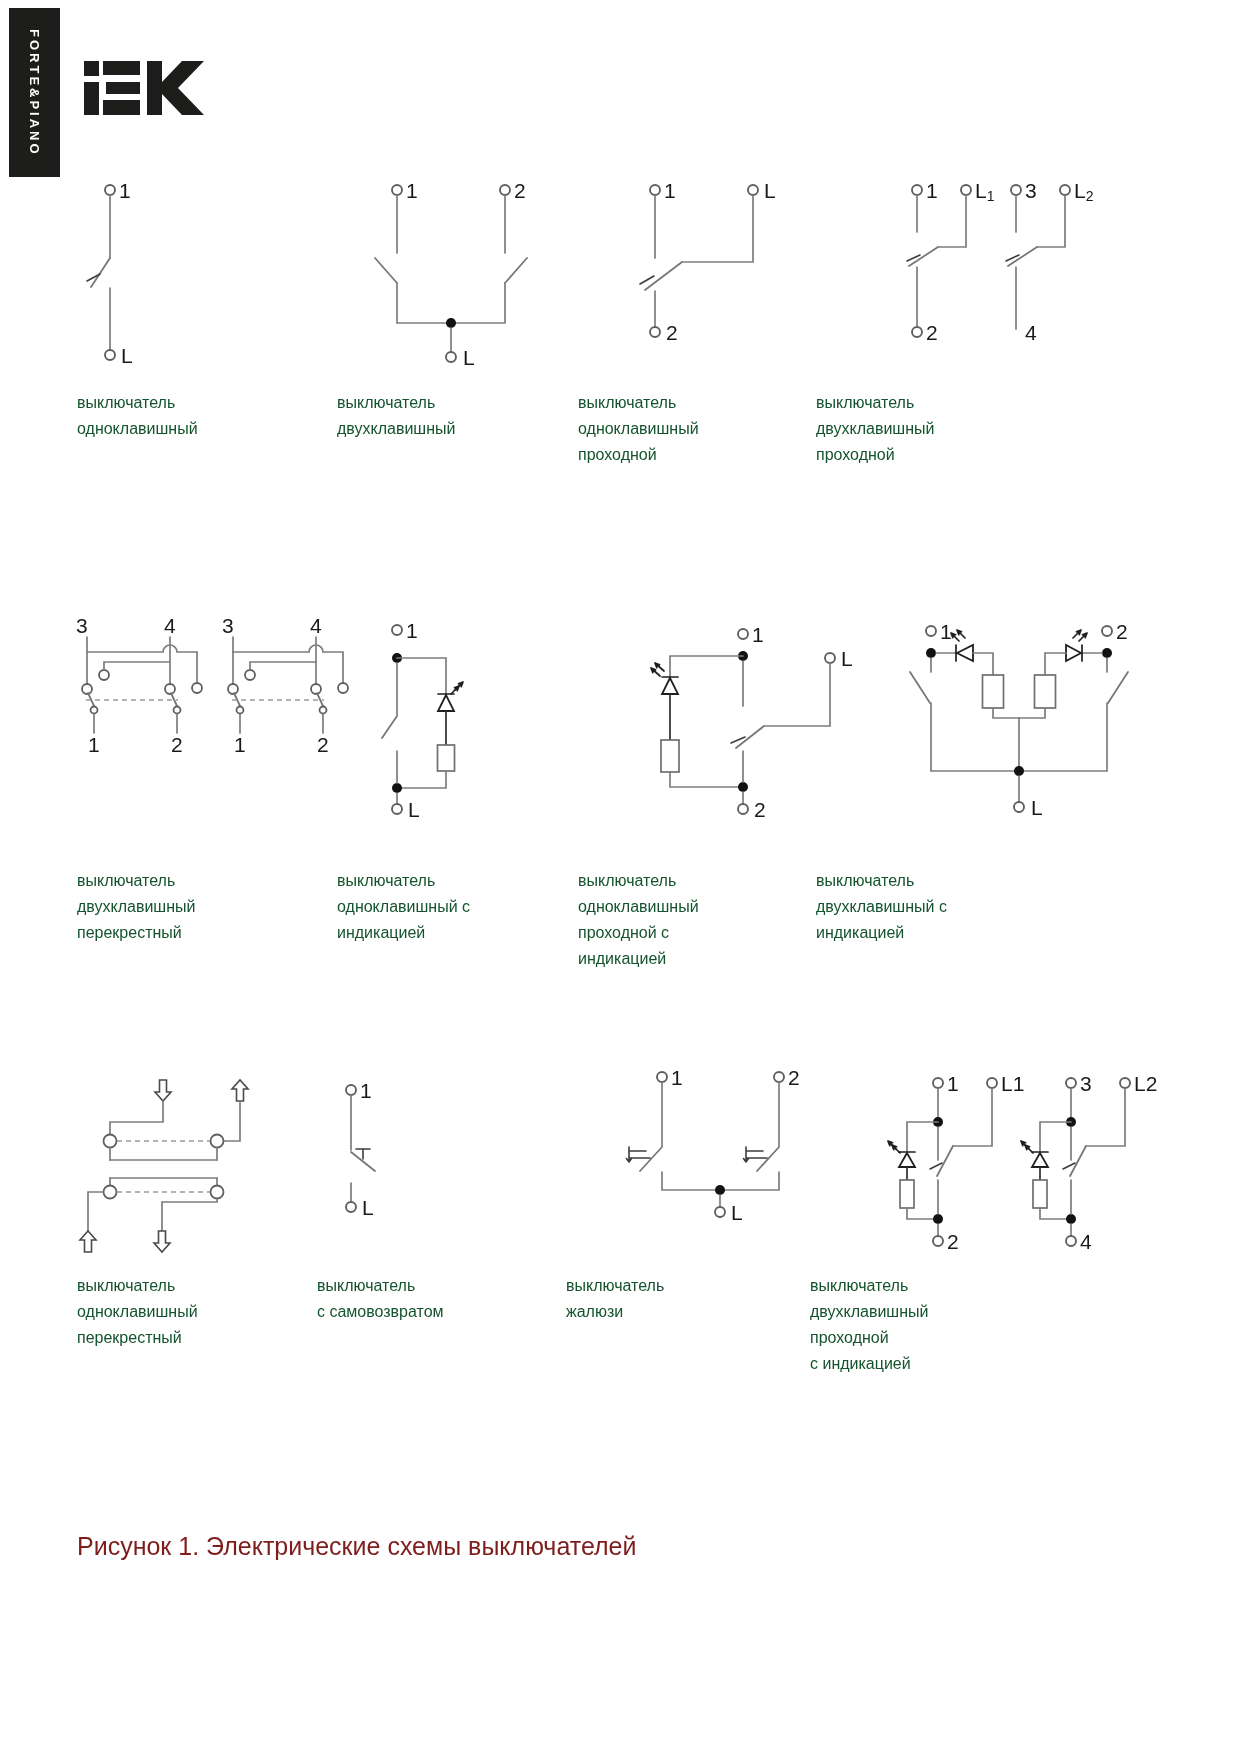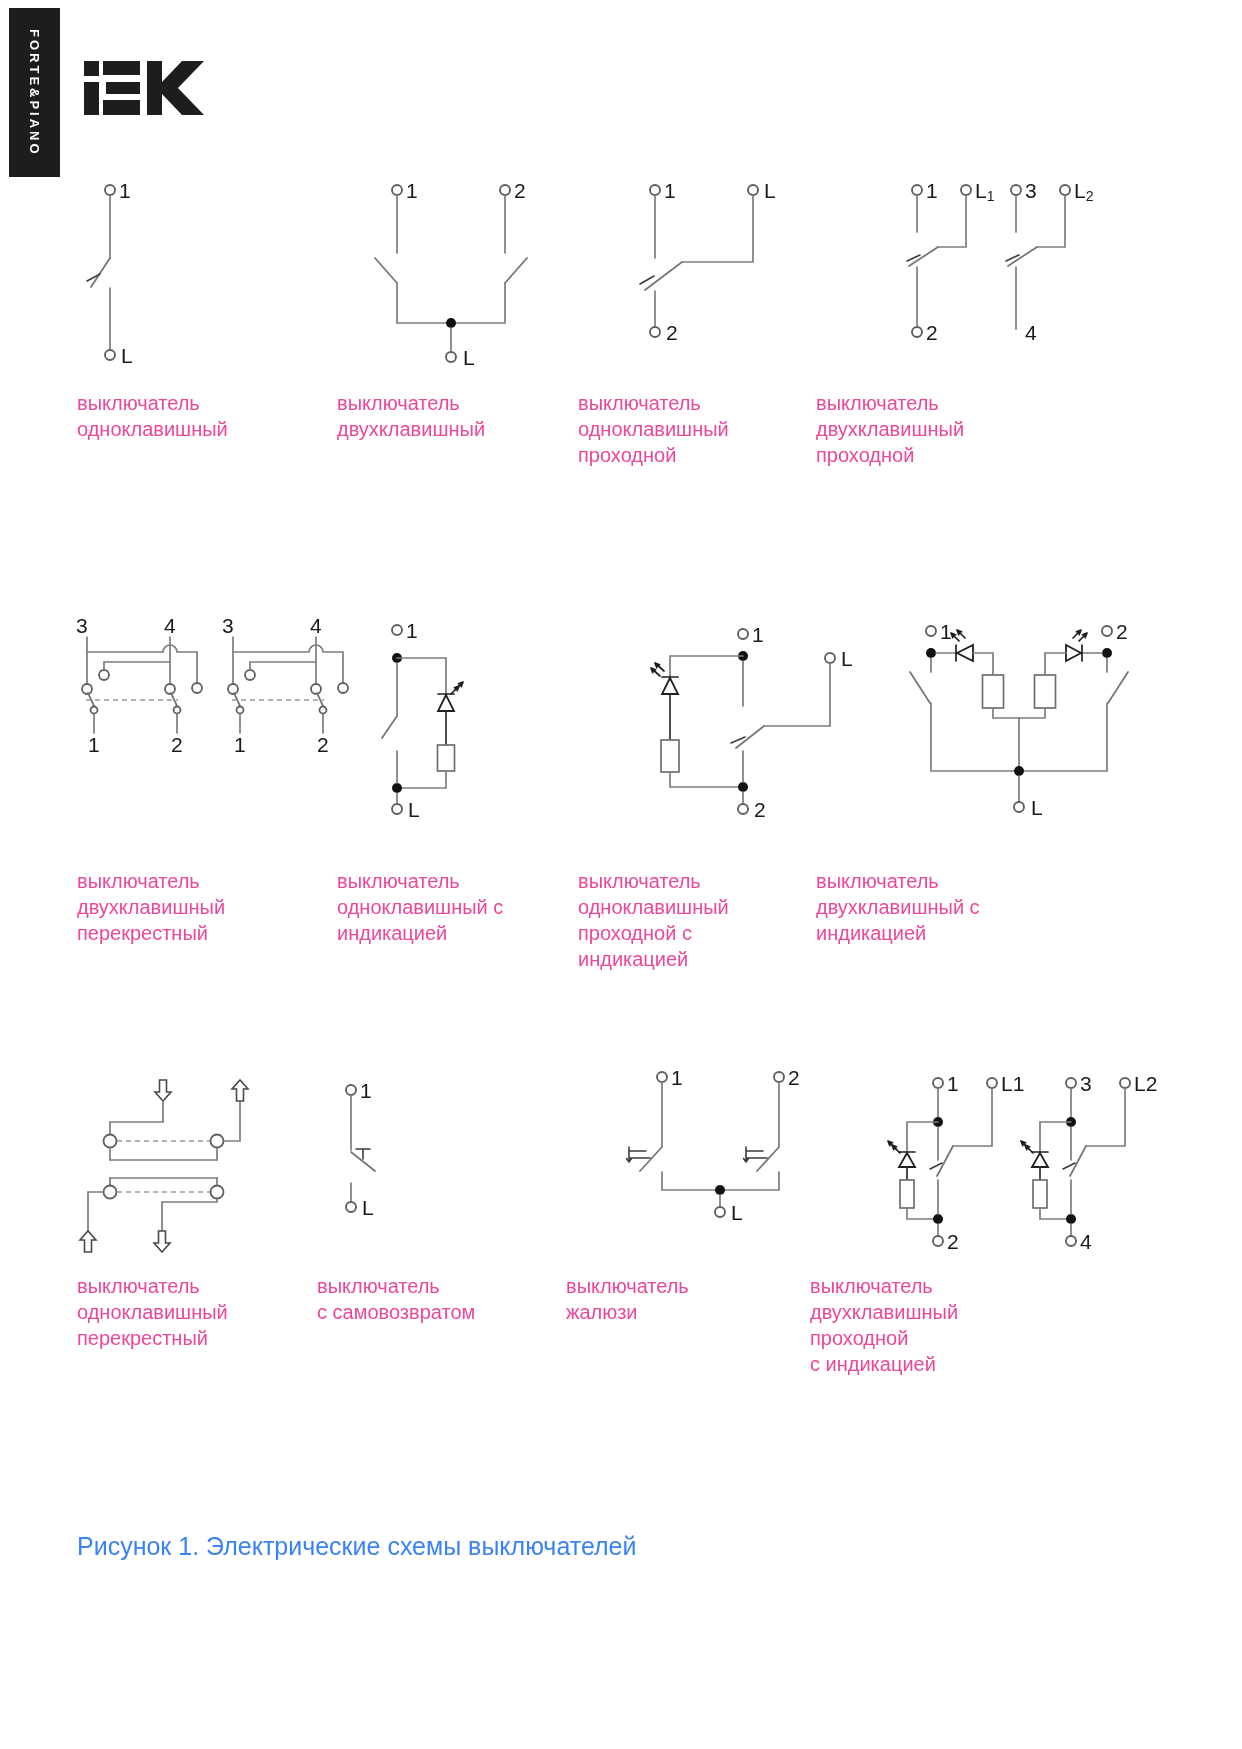--- a/index.html
+++ b/index.html
@@ -4,22 +4,22 @@
 <style>
   html,body{margin:0;padding:0;background:#e8e8e8;}
   .page{position:relative;width:1242px;height:1749px;background:#ffffff;overflow:hidden;
         font-family:"Liberation Sans",sans-serif;}
   .band{position:absolute;left:9px;top:8px;width:51px;height:169px;background:#1d1d1b;
         display:flex;align-items:center;justify-content:center;}
   .band span{writing-mode:vertical-rl;color:#ffffff;font-size:13px;font-weight:bold;
         letter-spacing:3px;white-space:nowrap;}
   .logo{position:absolute;left:83px;top:58px;}
   .schematic{position:absolute;left:0;top:0;}
-  .cap{position:absolute;font-size:20px;line-height:26px;color:#ec4899;white-space:pre-line;}
-  .figcap{position:absolute;left:77px;top:1532px;font-size:25px;color:#3b82f6;}
+  .cap{position:absolute;font-size:16px;line-height:26px;color:#14532d;white-space:pre-line;}
+  .figcap{position:absolute;left:77px;top:1532px;font-size:25px;color:#7f1d1d;}
   
   .wire{stroke:#7d7d7d;stroke-width:1.7;fill:none;stroke-linecap:round;}
   .dark{stroke:#2e2e2e;}
   .blade{stroke:#777777;stroke-width:1.8;fill:none;stroke-linecap:round;}
   .tick{stroke:#3c3c3c;stroke-width:1.6;fill:none;stroke-linecap:round;}
   .term{fill:#ffffff;stroke:#5f5f5f;stroke-width:1.9;}
   .pivot{fill:#ffffff;stroke:#5f5f5f;stroke-width:1.8;}
   .jdot{fill:#121212;stroke:none;}
   .dashed{stroke:#9b9b9b;stroke-width:1.5;stroke-dasharray:5 4;fill:none;}
   .led{fill:#ffffff;stroke:#1f1f1f;stroke-width:1.8;stroke-linejoin:miter;}

